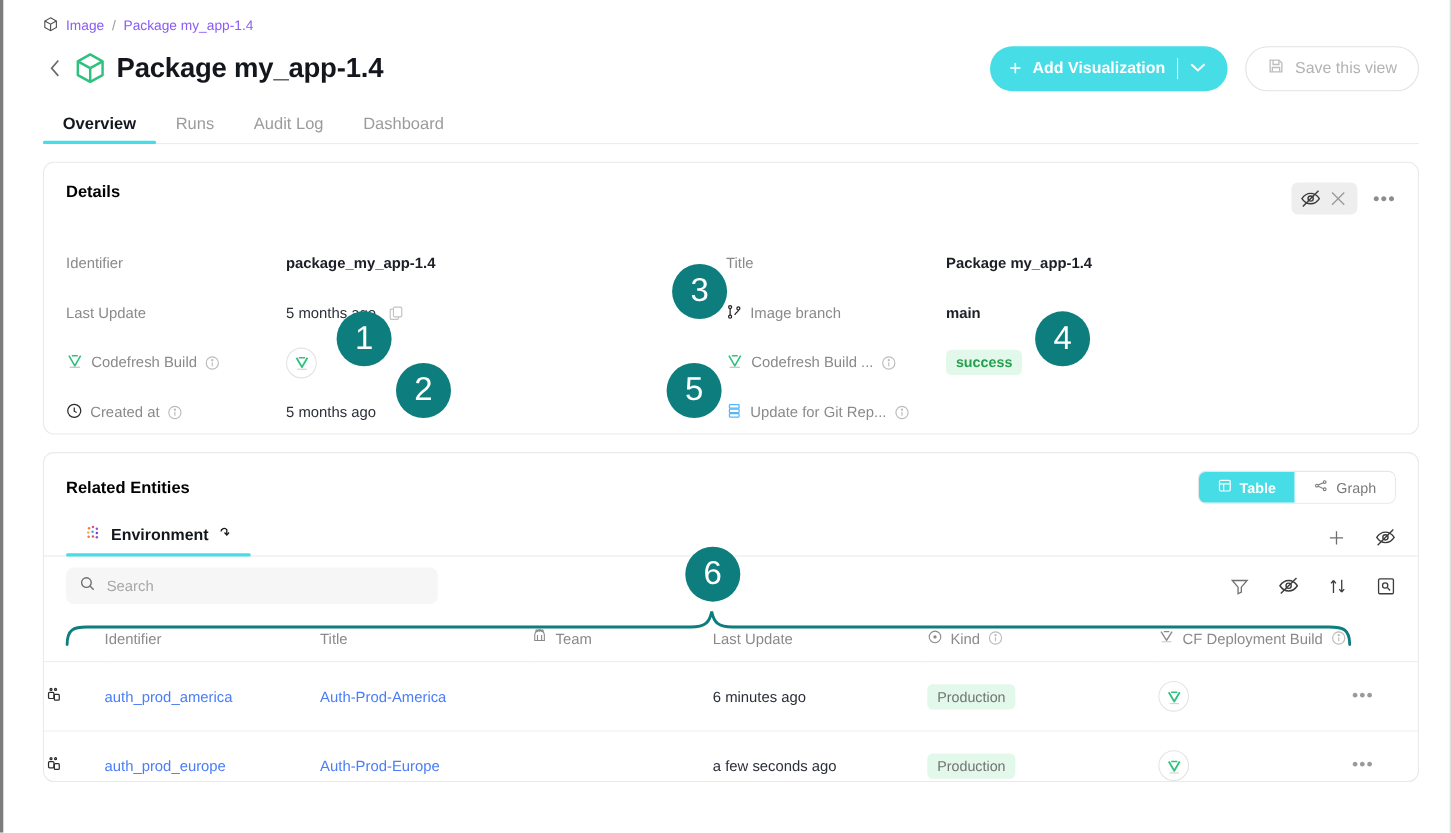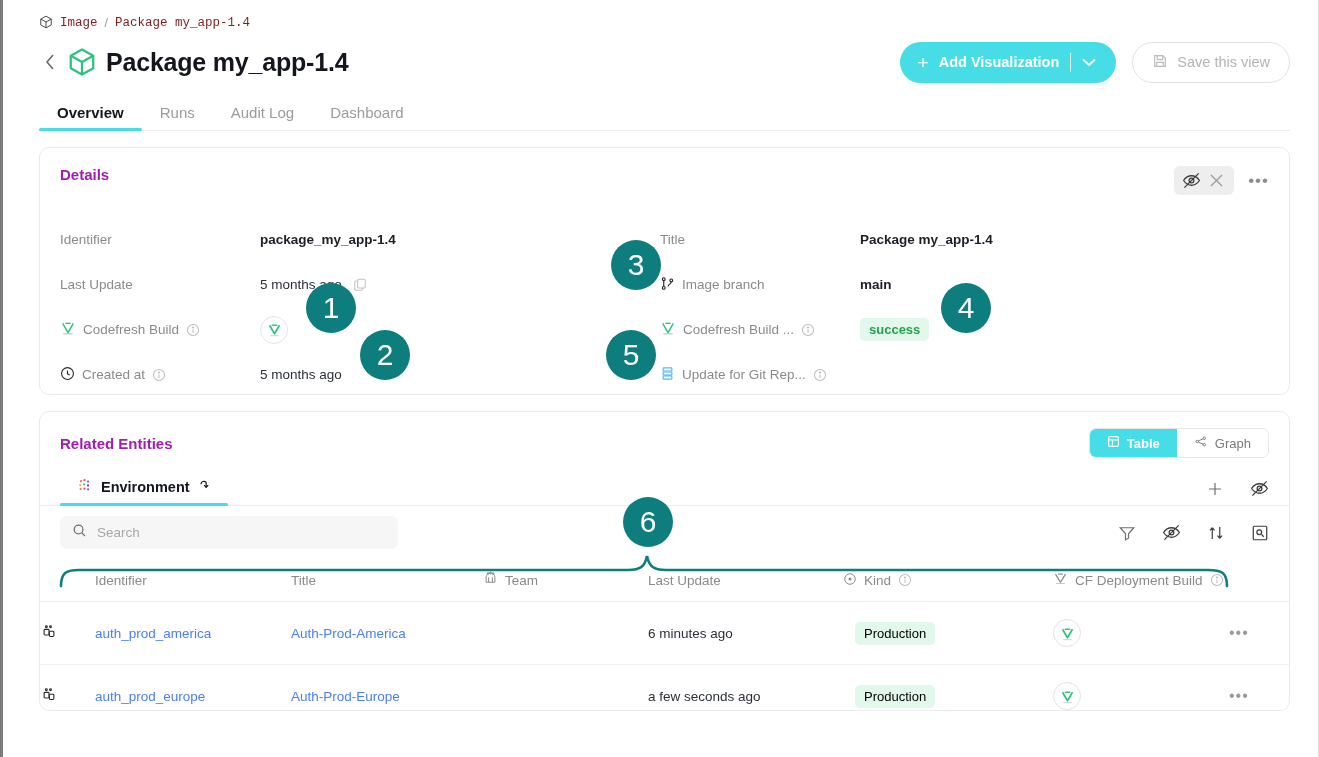--- a/index.html
+++ b/index.html
@@ -22,21 +22,21 @@
     padding: 0 28px 0 36px;
   }
 
   
   .breadcrumb {
     display: flex; align-items: center; gap: 7px;
     height: 36px; padding-top: 10px;
     font-size: 12.5px; color: #4a4a4a;
   }
   .breadcrumb .sep { color: #9a9a9a; }
-  .crumb-link { color: #7f1d1d; font-family: Liberation Mono, monospace; }
+  .crumb-link { color: #8b5cf6; }
 
   
   .title-row {
     display: flex; align-items: center;
     height: 48px; margin-top: 2px;
   }
   .back-chevron {
     width: 22px; height: 28px; display: flex; align-items: center;
     justify-content: center; color: #6b6b6b; font-size: 20px;
     font-weight: 300; margin-right: 6px; cursor: pointer;
@@ -87,21 +87,21 @@
     height: 3px; background: #46dde7; border-radius: 2px;
   }
 
   
   .card {
     border: 1px solid #eaeaea; border-radius: 10px;
     background: #ffffff; margin-top: 16px;
     position: relative;
   }
   .card-title {
-    font-size: 15px; font-weight: 700; color: #a21caf;
+    font-size: 15px; font-weight: 700; color: #000000;
   }
 
   
   .details-card { padding: 18px 20px 26px 20px; height: 248px; }
   .details-head { display: flex; align-items: flex-start; }
   .details-tools {
     margin-left: auto; display: flex; align-items: center; gap: 14px;
   }
   .icon-pill {
     display: flex; align-items: center; gap: 6px;
@@ -198,22 +198,22 @@
     text-align: left; padding: 9px 0 12px 0;
     border-bottom: 1px solid #ededed;
   }
   table.ent td {
     font-size: 13.5px; color: #2b2f38;
     padding: 17px 0; border-bottom: 1px solid #f0f0f0;
   }
   .th-inner { display: flex; align-items: center; gap: 7px; }
   .link { color: #4a7df7; cursor: pointer; text-align: right; }
   .pill-prod {
-    background: #e2f8ea; color: #000000; font-size: 13px;
-    border-radius: 5px; padding: 4px 9px; display: inline-block; margin-left: 12px;
+    background: #e2f8ea; color: #737373; font-size: 13px;
+    border-radius: 5px; padding: 4px 9px; display: inline-block;
   }
   .c-pad-l { padding-left: 20px; }
   .row-kebab { color: #9a9a9a; font-size: 16px; letter-spacing: 1px; cursor: pointer; }
 
   
   .anno {
     position: absolute; width: 50px; height: 50px; border-radius: 50%;
     background: #0d7d7d; color: #ffffff;
     display: flex; align-items: center; justify-content: center;
     font-size: 30px; font-weight: 400; z-index: 40;

